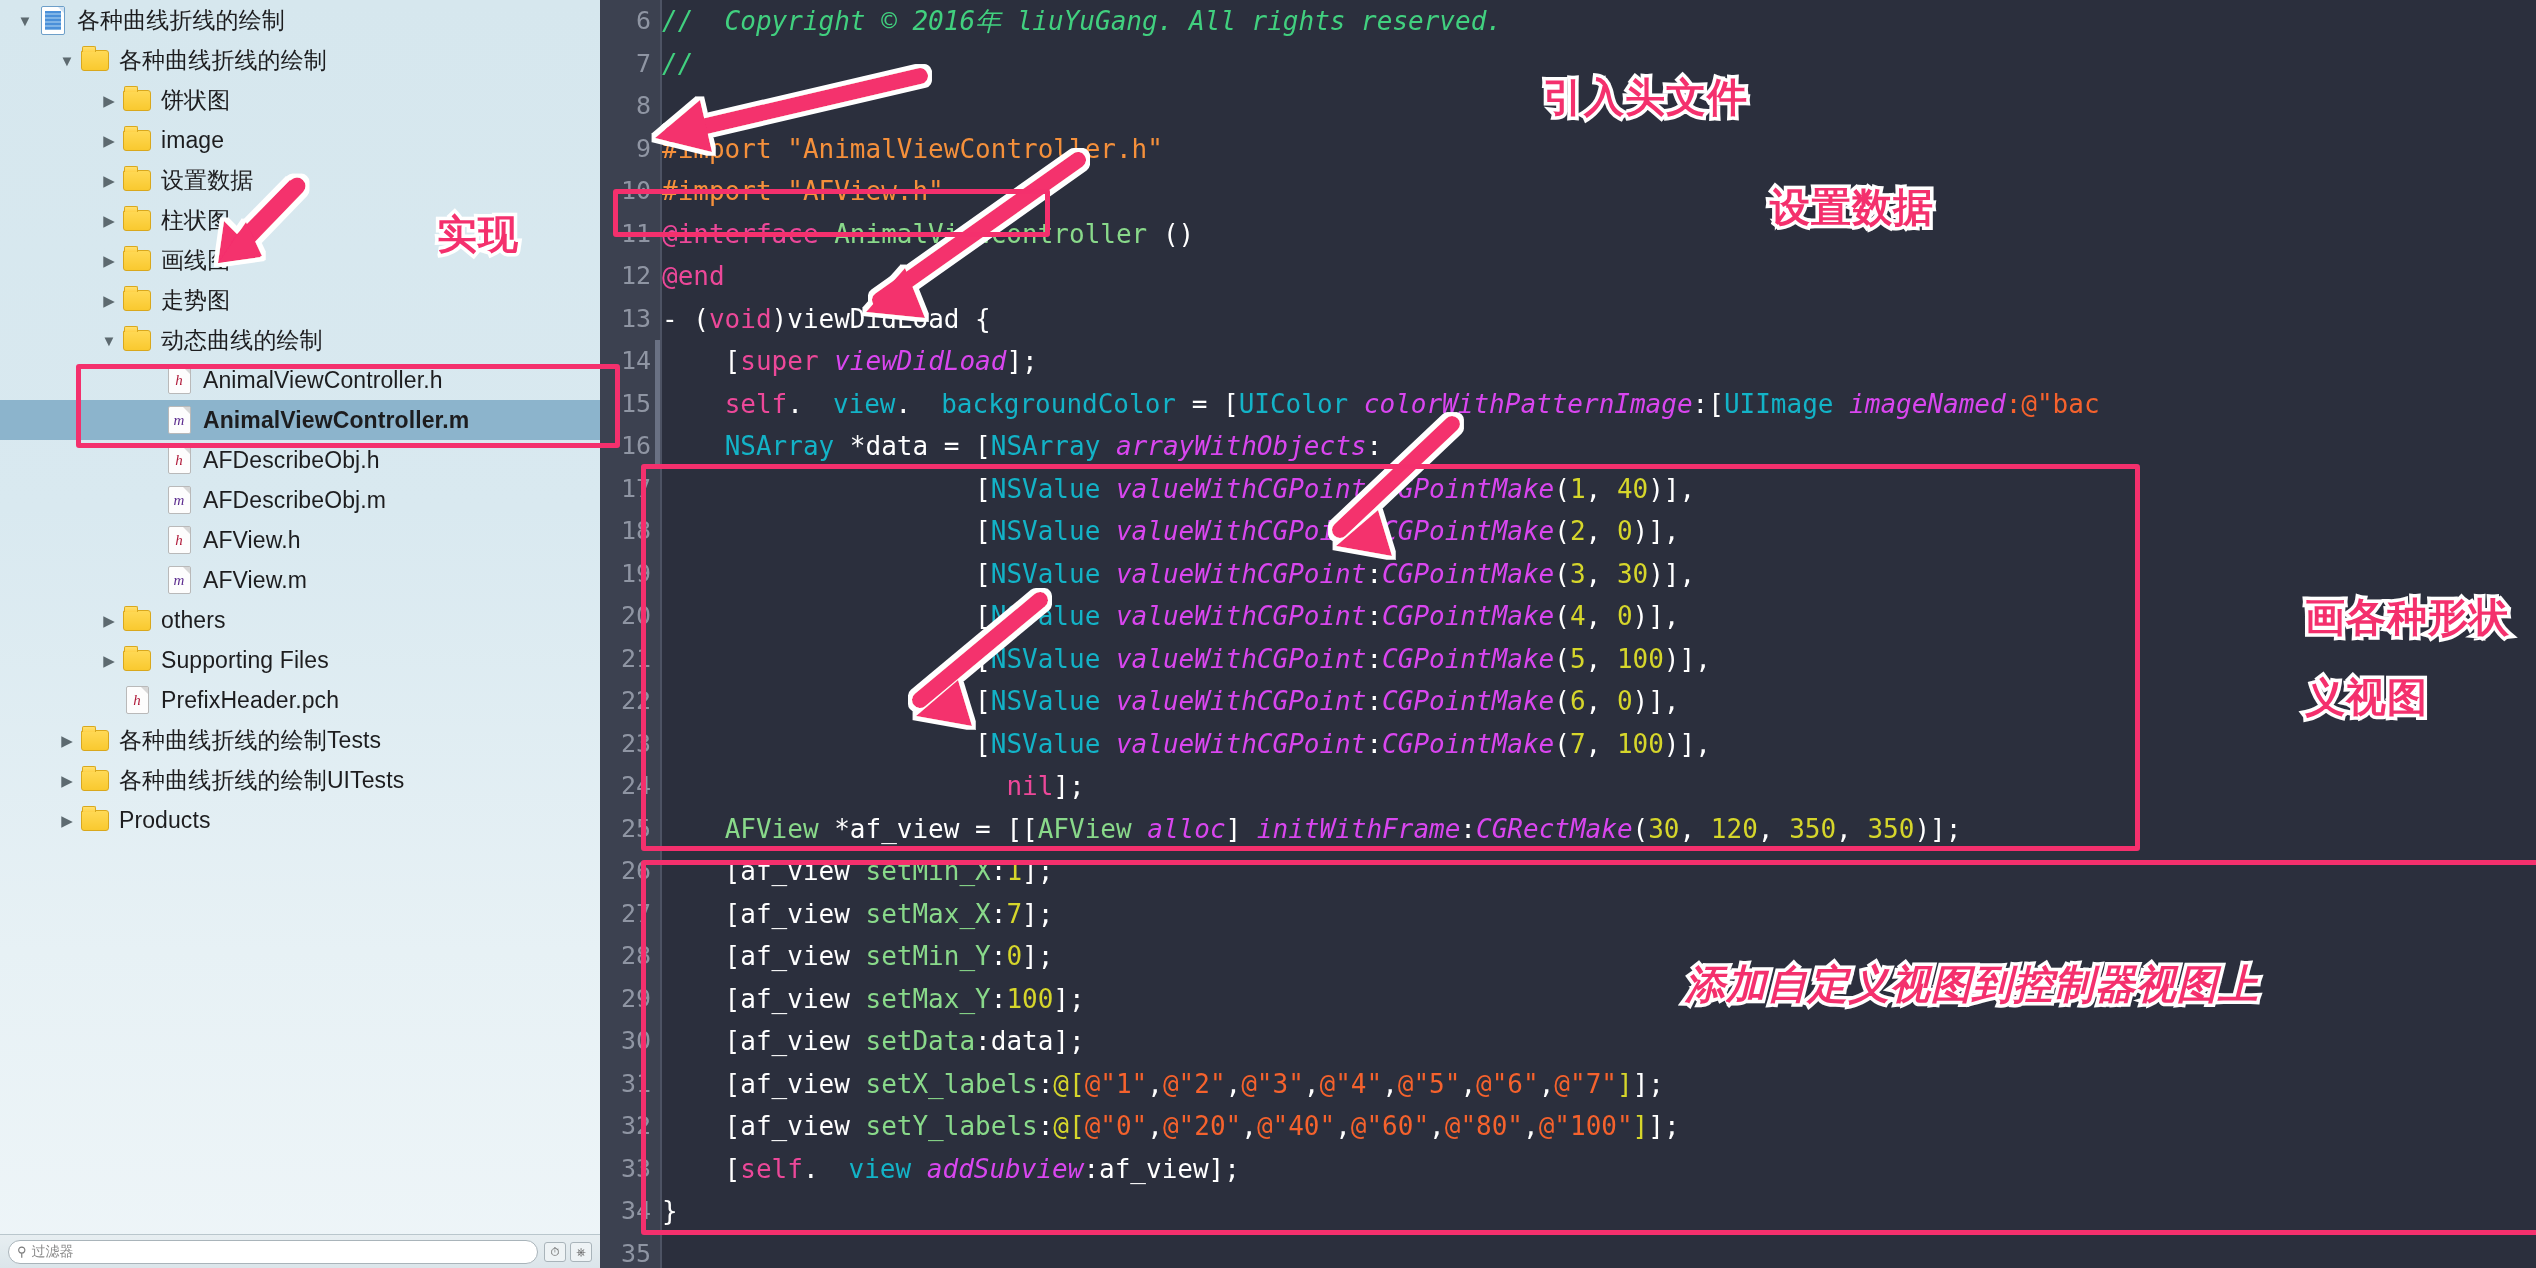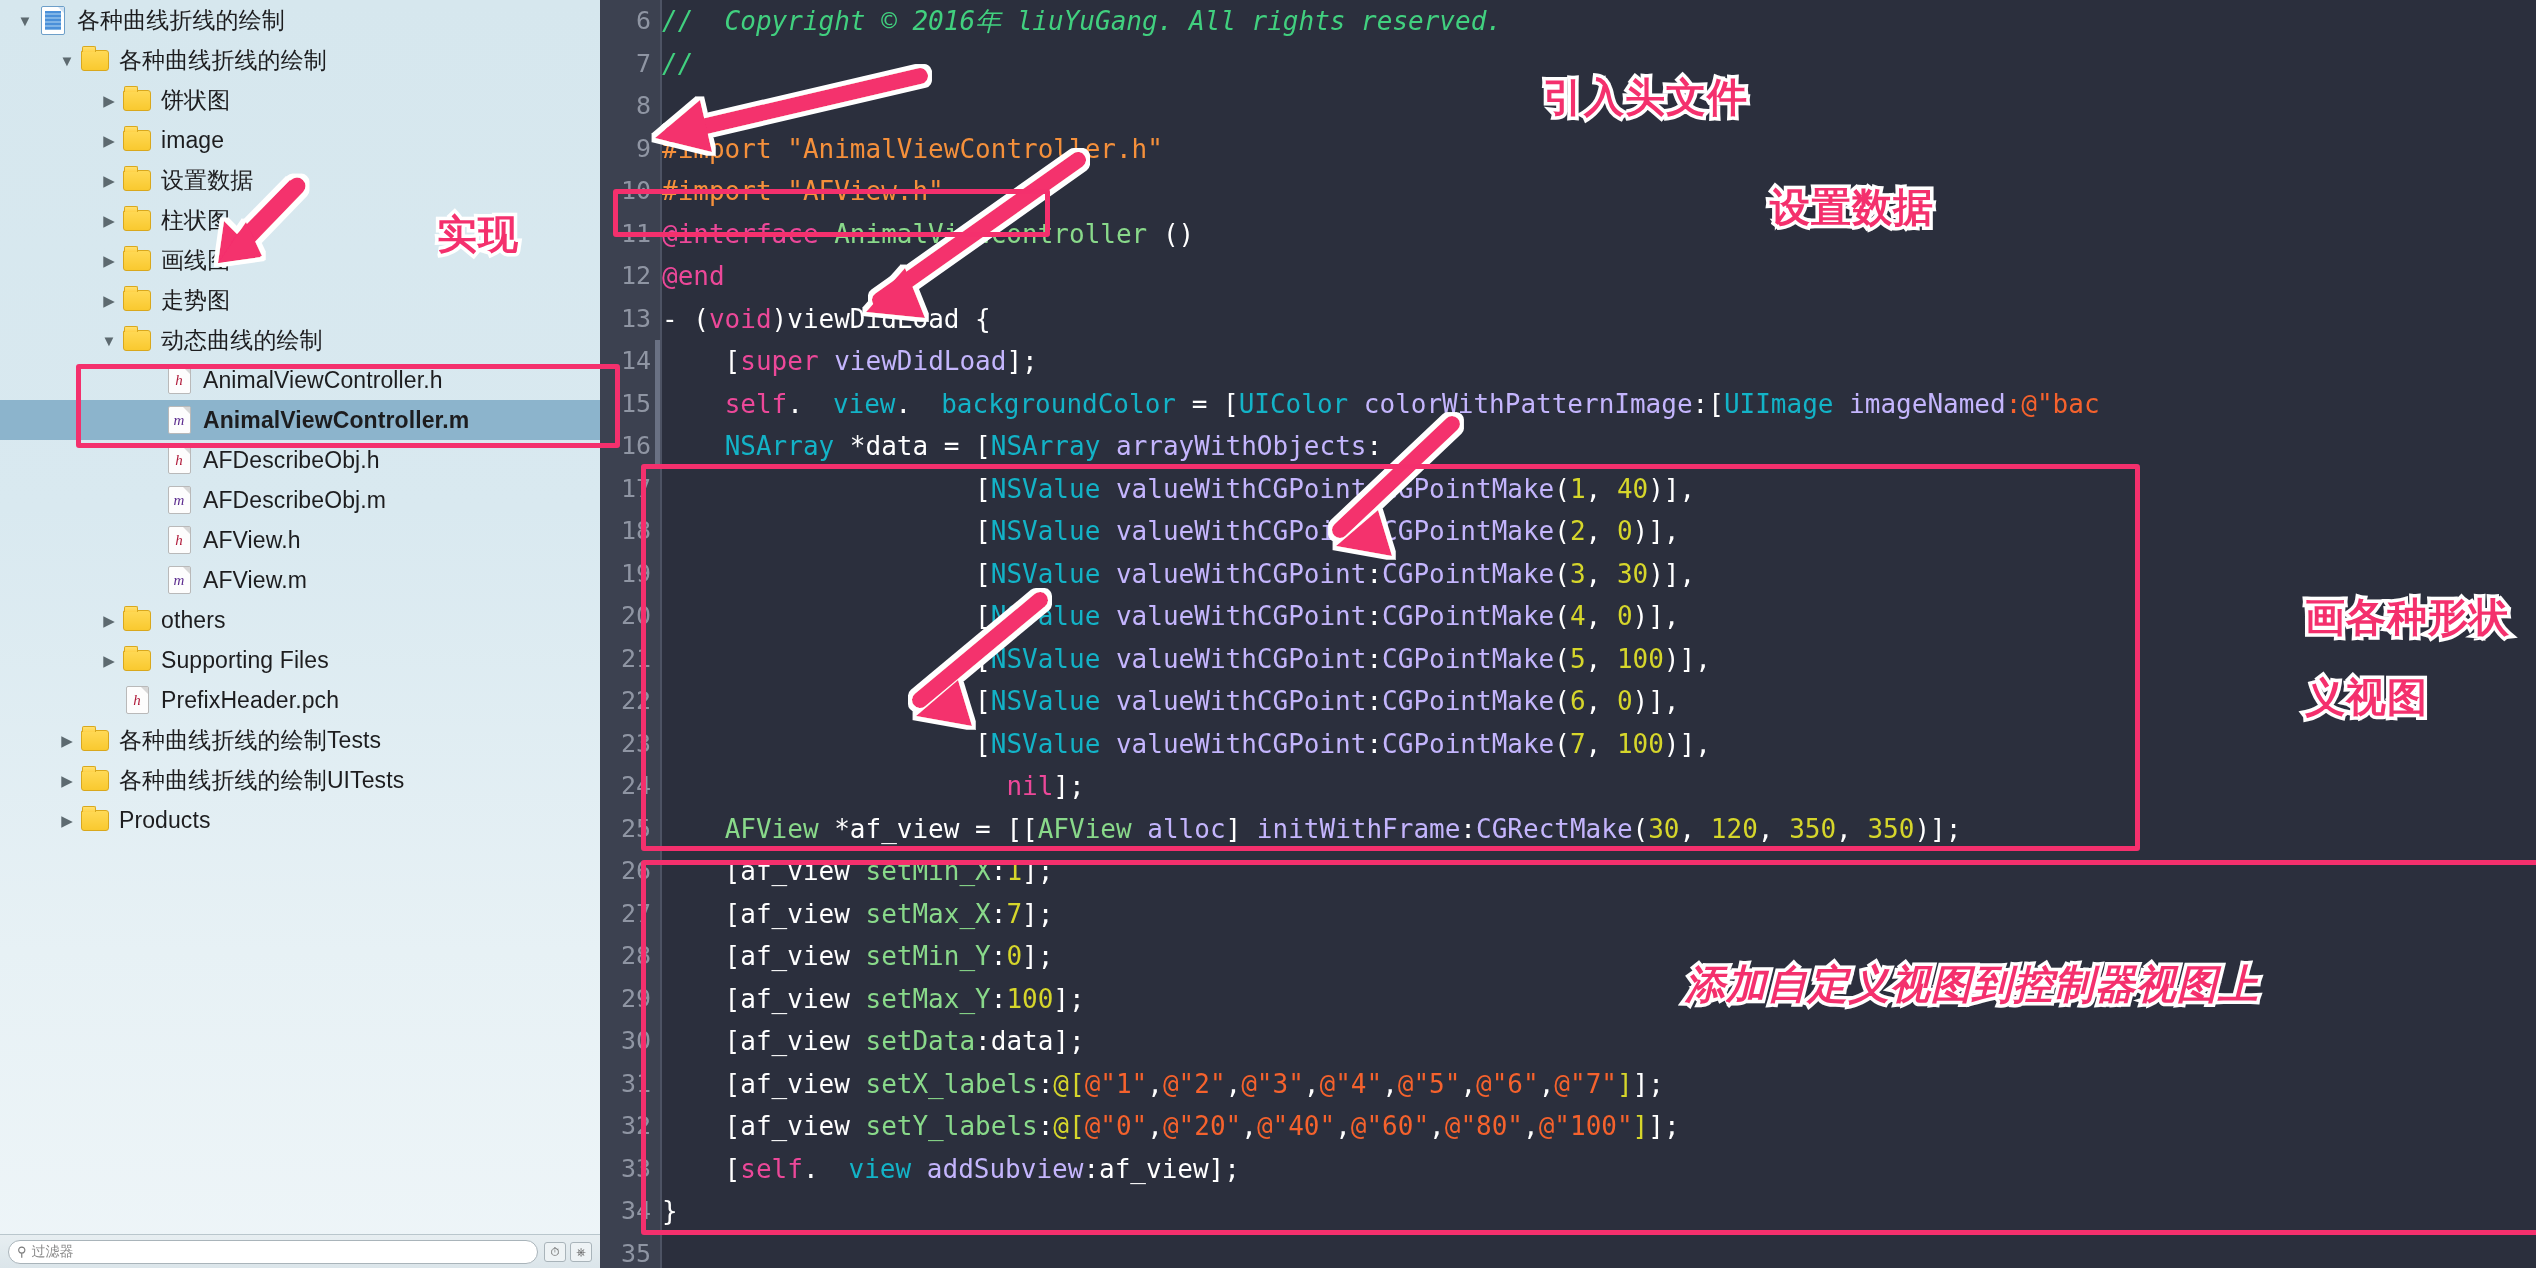--- a/index.html
+++ b/index.html
@@ -119,21 +119,21 @@
   .cl {
     height:42.5px; line-height:42.5px; white-space:pre;
     color:#ffffff;
   }
   
   .cmt   { color:#41d07f; font-style:italic; }
   .pre   { color:#f5903b; }          
   .kw    { color:#ec4899; }          
   .cls   { color:#89d98a; }          
   .type  { color:#13b3c7;text-align:center; }          
-  .msg   { color:#c4b5fd; }          
+  .msg   { color:#d946ef;font-style:italic; }          
   .num   { color:#d6d62b; }          
   .prop  { color:#13b3c7;margin-left:30px; }          
   .sel   { color:#89d98a; }          
   .str   { color:#f5622d; }          
   .plain { color:#ffffff; }
 
   
   #overlay {
     position:absolute; left:0; top:0; width:2536px; height:1268px;
     pointer-events:none;

